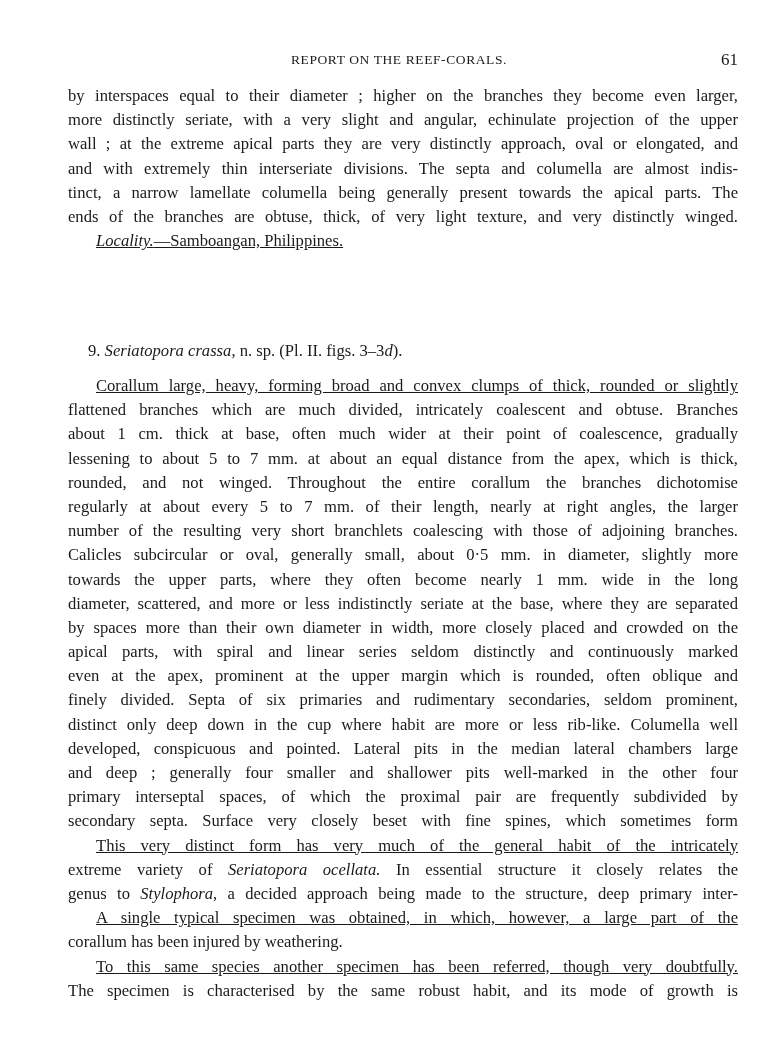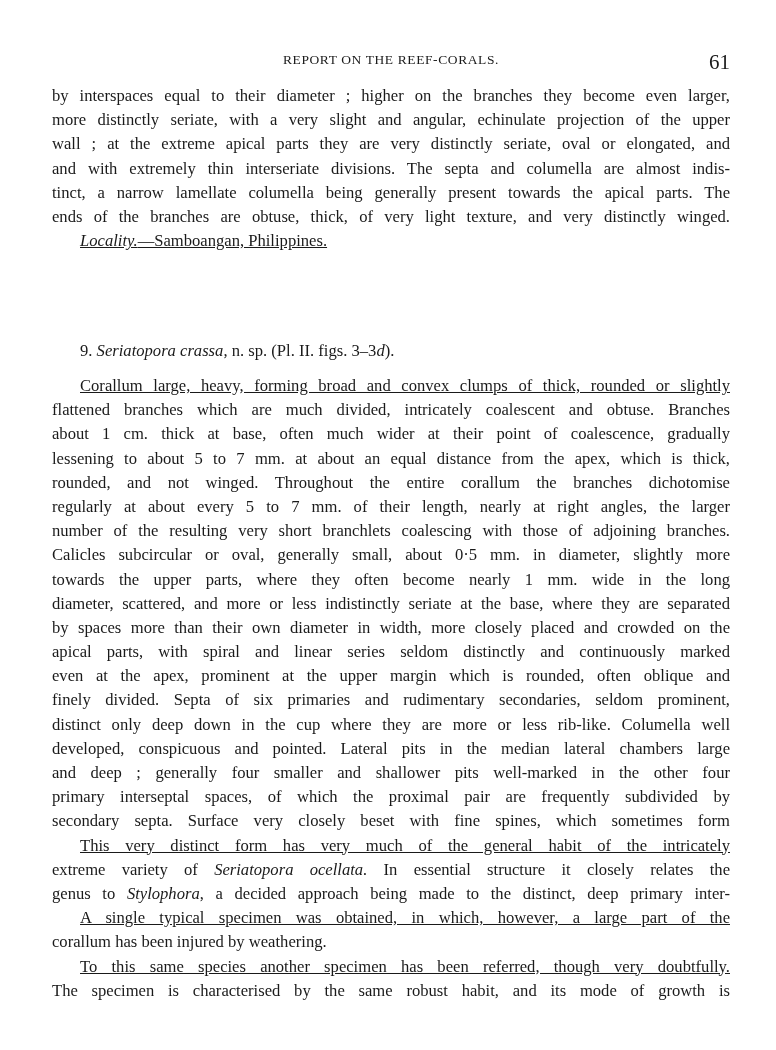--- a/index.html
+++ b/index.html
@@ -10,21 +10,21 @@
     body {
       width: 776px;
       height: 1050px;
       position: relative;
       overflow: hidden;
       font-family: "Liberation Serif", "DejaVu Serif", serif;
       color: #1a1a1a;
     }
     .page {
       position: absolute;
-      left: 0;
+      left: 8px;
       top: 0;
       width: 668px;
       height: 1050px;
     }
     .running-head {
       position: absolute;
       top: 52px;
       left: 52px;
       width: 678px;
       height: 22px;
@@ -35,35 +35,36 @@
       right: 0;
       text-align: center;
       font-size: 13.5px;
       letter-spacing: 0.6px;
       font-weight: normal;
     }
     .page-number {
       position: absolute;
       right: 0;
       top: -2px;
-      font-size: 21px;
+      font-size: 17px;
     }
     .body-text {
       position: absolute;
       left: 52px;
       width: 678px;
       font-size: 16.6px;
     }
     .line {
       display: block;
       height: 24.2px;
       line-height: 24.2px;
       white-space: nowrap;
       text-align: justify;
       text-align-last: justify;
+      margin-left: 8px;
     }
     .line.last {
       text-align-last: left;
     }
     .line.indent {
       padding-left: 28px;
       text-decoration: underline;
     }
     .block1 { top: 84px; }
     .block-heading { top: 338px; }
@@ -83,21 +84,21 @@
 <div class="page">
 
   <div class="running-head">
     <span class="running-title">REPORT ON THE REEF-CORALS.</span>
     <span class="page-number">61</span>
   </div>
 
   <div class="body-text block1">
     <span class="line">by interspaces equal to their diameter ; higher on the branches they become even larger,</span>
     <span class="line">more distinctly seriate, with a very slight and angular, echinulate projection of the upper</span>
-    <span class="line">wall ; at the extreme apical parts they are very distinctly seriate, oval or elongated, and</span>
+    <span class="line">wall ; at the extreme apical parts they are very distinctly approach, oval or elongated, and</span>
     <span class="line">and with extremely thin interseriate divisions.  The septa and columella are almost indis-</span>
     <span class="line">tinct, a narrow lamellate columella being generally present towards the apical parts.  The</span>
     <span class="line">ends of the branches are obtuse, thick, of very light texture, and very distinctly winged.</span>
     <span class="line last indent"><i>Locality.</i><span>—Samboangan, Philippines.</span></span>
   </div>
 
   <div class="body-text block-heading">
     <span class="species-heading">
       <span>9.</span>
       <i>Seriatopora crassa</i><span>, n. sp. (Pl. II. figs. 3–3</span><i>d</i><span>).</span>
@@ -112,29 +113,29 @@
     <span class="line">rounded, and not winged.  Throughout the entire corallum the branches dichotomise</span>
     <span class="line">regularly at about every 5 to 7 mm. of their length, nearly at right angles, the larger</span>
     <span class="line">number of the resulting very short branchlets coalescing with those of adjoining branches.</span>
     <span class="line">Calicles subcircular or oval, generally small, about 0·5 mm. in diameter, slightly more</span>
     <span class="line">towards the upper parts, where they often become nearly 1 mm. wide in the long</span>
     <span class="line">diameter, scattered, and more or less indistinctly seriate at the base, where they are separated</span>
     <span class="line">by spaces more than their own diameter in width, more closely placed and crowded on the</span>
     <span class="line">apical parts, with spiral and linear series seldom distinctly and continuously marked</span>
     <span class="line">even at the apex, prominent at the upper margin which is rounded, often oblique and</span>
     <span class="line">finely divided.  Septa of six primaries and rudimentary secondaries, seldom prominent,</span>
-    <span class="line">distinct only deep down in the cup where they are more or less rib-like.  Columella well</span>
+    <span class="line">distinct only deep down in the cup where habit are more or less rib-like.  Columella well</span>
     <span class="line">developed, conspicuous and pointed.  Lateral pits in the median lateral chambers large</span>
     <span class="line">and deep ; generally four smaller and shallower pits well-marked in the other four</span>
     <span class="line">primary interseptal spaces, of which the proximal pair are frequently subdivided by</span>
     <span class="line">secondary septa.  Surface very closely beset with fine spines, which sometimes form</span>
 
     <span class="line indent">This very distinct form has very much of the general habit of the intricately</span>
     <span class="line"><span>extreme variety of </span><i>Seriatopora ocellata.</i><span>  In essential structure it closely relates the</span></span>
-    <span class="line"><span>genus to </span><i>Stylophora</i><span>, a decided approach being made to the distinct, deep primary inter-</span></span>
+    <span class="line"><span>genus to </span><i>Stylophora</i><span>, a decided approach being made to the structure, deep primary inter-</span></span>
 
     <span class="line indent">A single typical specimen was obtained, in which, however, a large part of the</span>
     <span class="line last">corallum has been injured by weathering.</span>
 
     <span class="line indent">To this same species another specimen has been referred, though very doubtfully.</span>
     <span class="line">The specimen is characterised by the same robust habit, and its mode of growth is</span>
   </div>
 
 </div>
 

